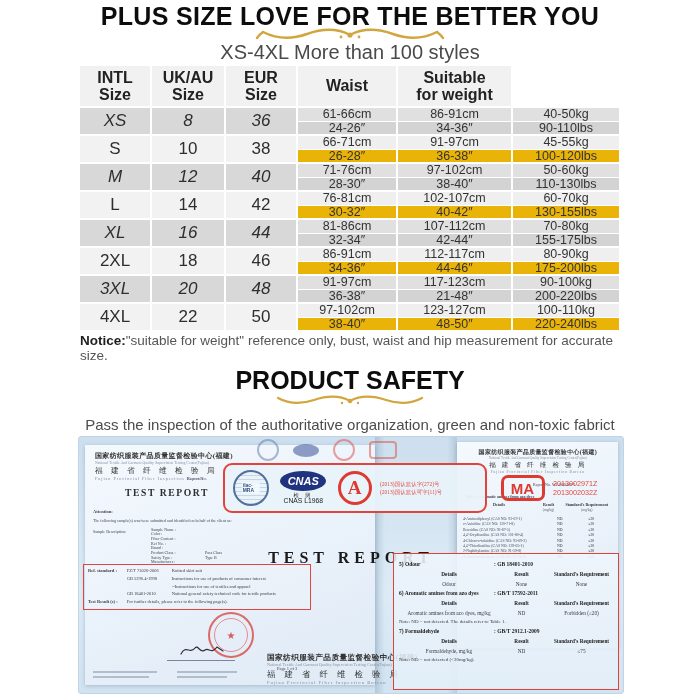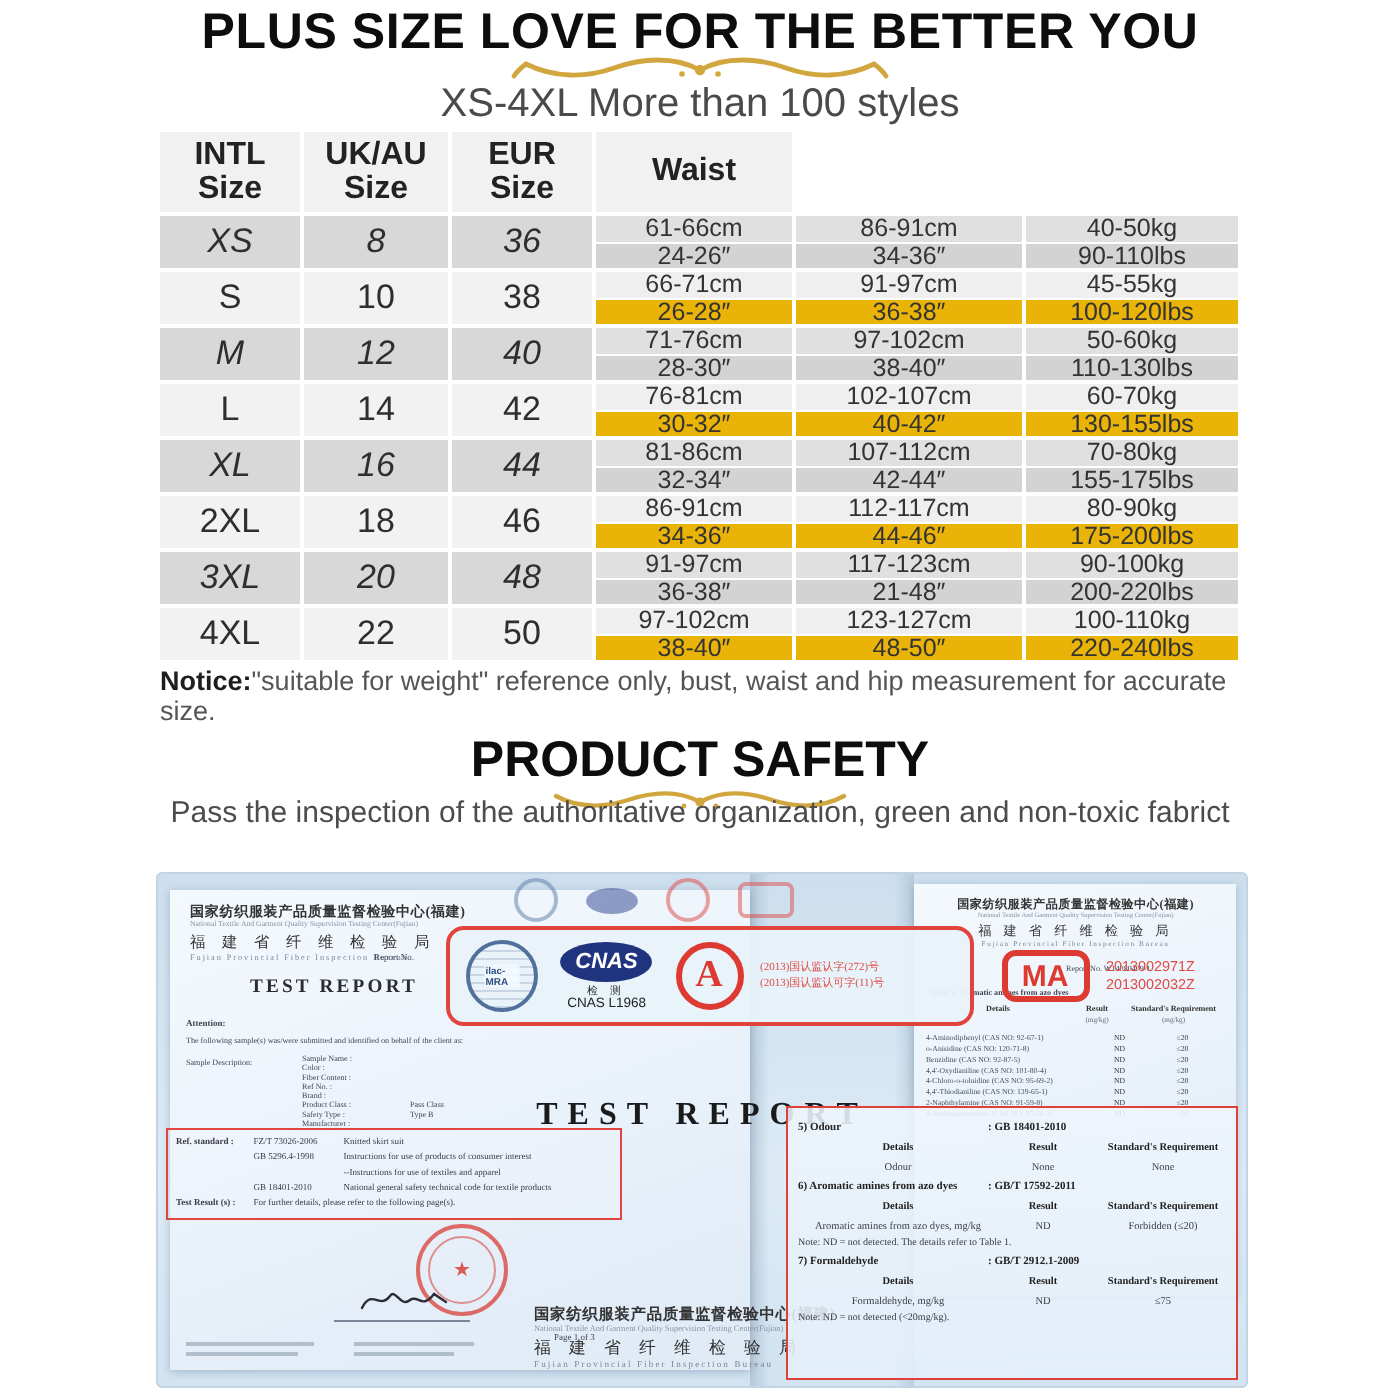--- a/index.html
+++ b/index.html
@@ -4,21 +4,21 @@
 <style>
   html,body{margin:0;padding:0;background:#fff;}
   body{width:700px;height:700px;font-family:"Liberation Sans",sans-serif;position:relative;overflow:hidden;}
   .abs{position:absolute;}
 
   
   .main-title{top:2px;left:0;width:700px;text-align:center;font-size:25px;font-weight:bold;color:#0d0d0d;letter-spacing:.3px;}
   .flourish{left:50%;transform:translateX(-50%);}
   .subtitle{top:41px;left:0;width:700px;text-align:center;font-size:20px;color:#4a4a4a;}
   .safety-title{top:366px;left:0;width:700px;text-align:center;font-size:25px;font-weight:bold;color:#0d0d0d;}
-  .pass-line{top:398px;left:0;width:700px;text-align:center;font-size:15px;color:#4c4c4c;}
+  .pass-line{top:416px;left:0;width:700px;text-align:center;font-size:15px;color:#4c4c4c;}
 
   
   .stable{left:80px;top:66px;width:539px;}
   .thead,.trows{display:grid;grid-template-columns:70px 72px 70px 98px 113px 106px;gap:2px;}
   .thead{margin-bottom:2px;}
   .hcell{height:40px;background:#f1f1f1;display:flex;flex-direction:column;align-items:center;justify-content:center;font-weight:bold;font-size:16px;line-height:1.08;color:#222;}
   .trows{grid-auto-rows:26px;}
   .srow{display:contents;}
   .cell{display:flex;align-items:center;justify-content:center;}
   .main{font-size:17px;color:#2e2e2e;}
@@ -140,20 +140,24 @@
     <div class="hcell">
         <span>UK/AU</span>
         <span>Size</span>
       </div>
     <div class="hcell">
         <span>EUR</span>
         <span>Size</span>
       </div>
     <div class="hcell">
         <span>Waist</span>
+      </div>
+    <div class="hcell">
+        <span>Suitable</span>
+        <span>for weight</span>
       </div>
   </div>
   <div class="trows">
 
       <div class="srow odd">
         <div class="cell main">XS</div>
         <div class="cell main">8</div>
         <div class="cell main">36</div>
         <div class="cell meas">
           <div class="sub1">61-66cm</div>

